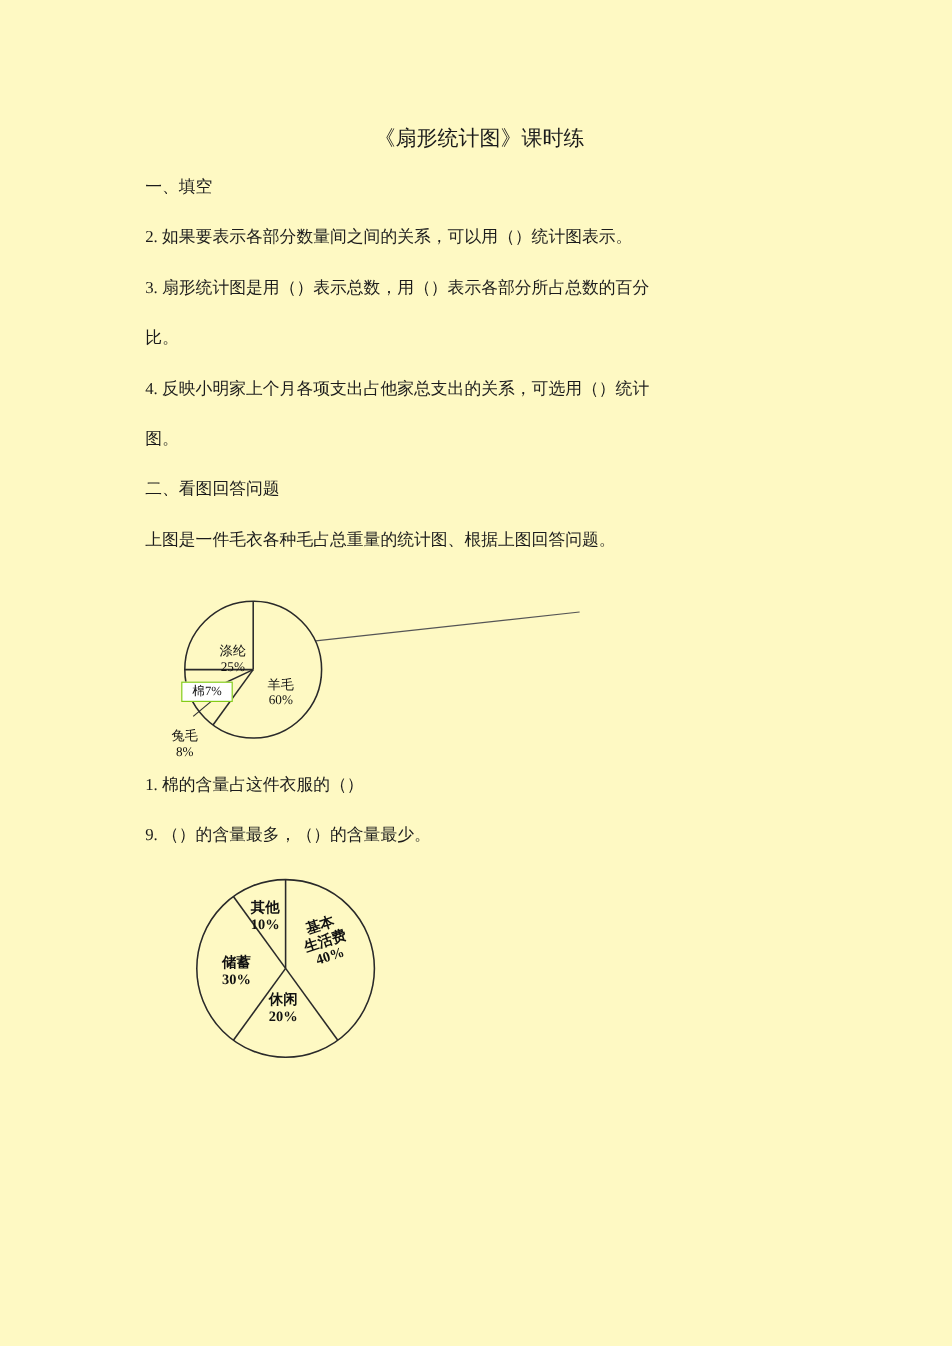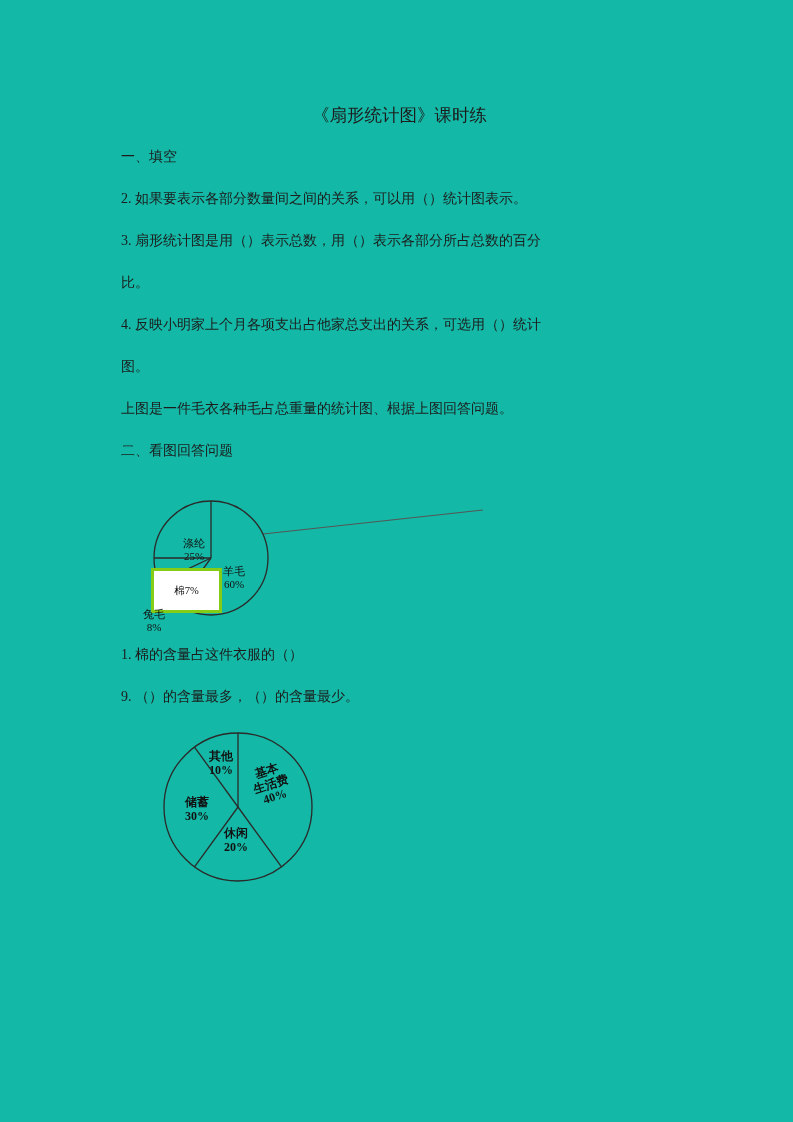--- a/index.html
+++ b/index.html
@@ -1,51 +1,51 @@
 <!DOCTYPE html>
 <html><head>
 <meta charset="utf-8">
 <style>
   html,body{margin:0;padding:0;background:#ffffff;}
   .page{
-    position:relative;width:793px;height:1122px;background:#14b8a6;overflow:hidden;
+    position:relative;width:793px;height:1122px;background:#fef9c3;overflow:hidden;
     font-family:"Liberation Serif","DejaVu Serif",serif;color:#1c1c1c;
   }
   .content{position:absolute;left:121px;top:94px;width:557px;}
   .title{font-size:17.5px;line-height:42px;text-align:center;font-weight:normal;margin:0;}
   .tline{font-size:14px;line-height:42px;white-space:nowrap;}
   .chart{position:relative;}
   .chart1{width:400px;height:140px;margin-top:22px;}
   .chart2{width:180px;height:165px;margin-left:30px;margin-top:8px;}
   .plbl{position:absolute;text-align:center;color:#111;}
   .c1 .plbl{font-size:11px;line-height:13px;width:40px;margin-top:21px;}
   .c1 .plbl.boxed{
-    border:3px solid #84cc16;background:#fff;white-space:nowrap;
-    height:15px;line-height:15px;font-size:10.5px;padding:12px;
+    border:1px solid #84cc16;background:#fff;white-space:nowrap;
+    height:15px;line-height:15px;font-size:10.5px;padding:0;
   }
   .c2 .plbl{font-size:12px;line-height:13.5px;width:40px;font-weight:bold;}
   .c2 .plbl.tilt{transform:rotate(-18deg);}
   svg{display:block;}
 </style>
 </head>
 <body>
 
 <div class="page">
   <div class="content">
 
     <h1 class="title">《扇形统计图》课时练</h1>
 
     <div class="tline">一、填空</div>
     <div class="tline">2. 如果要表示各部分数量间之间的关系，可以用（）统计图表示。</div>
     <div class="tline">3. 扇形统计图是用（）表示总数，用（）表示各部分所占总数的百分</div>
     <div class="tline">比。</div>
     <div class="tline">4. 反映小明家上个月各项支出占他家总支出的关系，可选用（）统计</div>
     <div class="tline">图。</div>
+    <div class="tline">二、看图回答问题</div>
     <div class="tline">上图是一件毛衣各种毛占总重量的统计图、根据上图回答问题。</div>
-    <div class="tline">二、看图回答问题</div>
 
     <div class="chart chart1 c1">
       <svg width="400" height="140">
         <line x1="142" y1="40" x2="362" y2="16" stroke="#555" stroke-width="1"></line>
         <line x1="58" y1="88" x2="40" y2="103" stroke="#333" stroke-width="1"></line>
       <circle cx="90" cy="64" r="57" fill="none" stroke="#2a2a2a" stroke-width="1.3"></circle>
           <line x1="90" y1="64" x2="90.0" y2="7.0" stroke="#2a2a2a" stroke-width="1.3"></line>
           <line x1="90" y1="64" x2="56.5" y2="110.1" stroke="#2a2a2a" stroke-width="1.3"></line>
           <line x1="90" y1="64" x2="38.4" y2="88.3" stroke="#2a2a2a" stroke-width="1.3"></line>
           <line x1="90" y1="64" x2="33.0" y2="64.0" stroke="#2a2a2a" stroke-width="1.3"></line>

